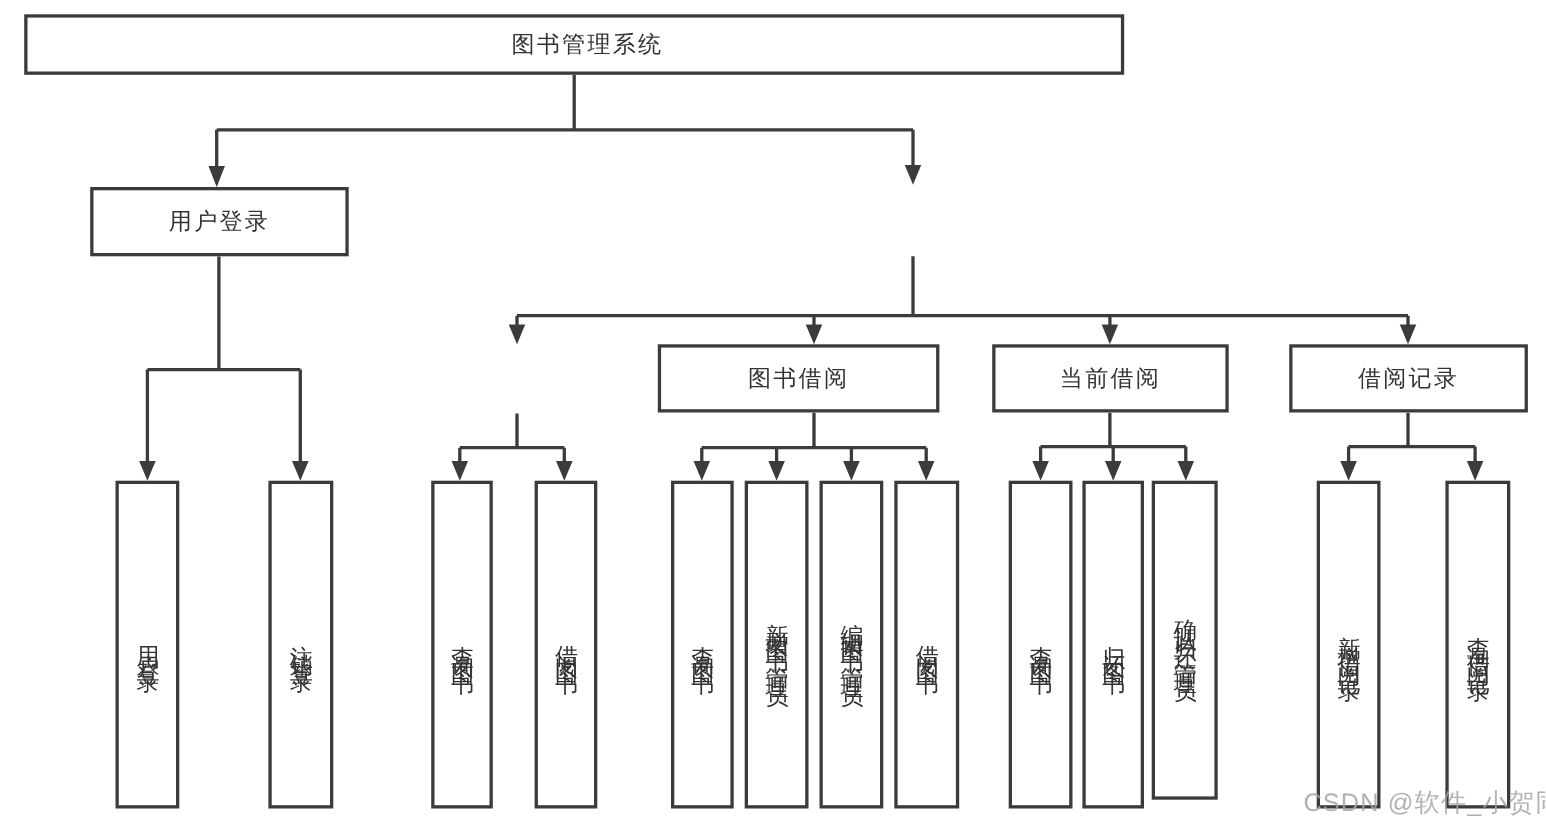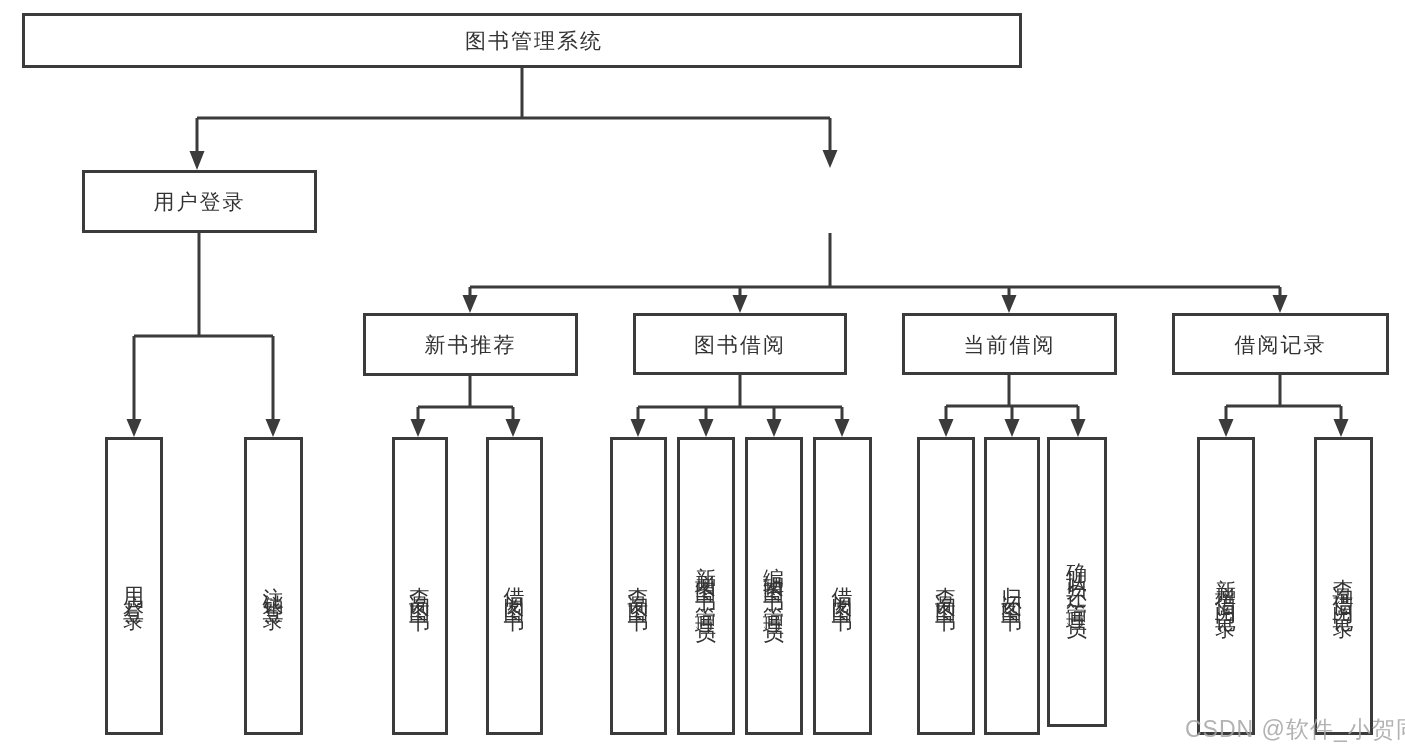--- a/index.html
+++ b/index.html
@@ -87,27 +87,24 @@
   </svg>
 
   <div class="node" style="left:22px; top:13px; width:1000px; height:55px;padding-left:24px;">
     <span class="lbl">图书管理系统</span>
   </div>
 
   <div class="node" style="left:82px; top:170px; width:235px; height:63px;">
     <span class="lbl">用户登录</span>
   </div>
 
-  <div class="node" style="left:363px; top:313px; width:215px; height:63px;">
-    <span class="lbl">新书推荐</span>
-  </div>
-  <div class="node" style="left:633px; top:313px; width:214px; height:62px;">
+  <div class="node" style="left:598px; top:313px; width:256px; height:62px;">
     <span class="lbl">图书借阅</span>
   </div>
-  <div class="node" style="left:902px; top:313px; width:215px; height:62px;">
+  <div class="node" style="left:902px; top:313px; width:215px; height:62px;font-family:Liberation Serif, serif;">
     <span class="lbl">当前借阅</span>
   </div>
   <div class="node" style="left:1172px; top:313px; width:217px; height:62px;">
     <span class="lbl">借阅记录</span>
   </div>
 
   <div class="node vnode" style="left:105px; top:437px; width:58px; height:298px;">
     <span class="lbl">用户登录</span>
   </div>
   <div class="node vnode" style="left:244px; top:437px; width:59px; height:298px;">

